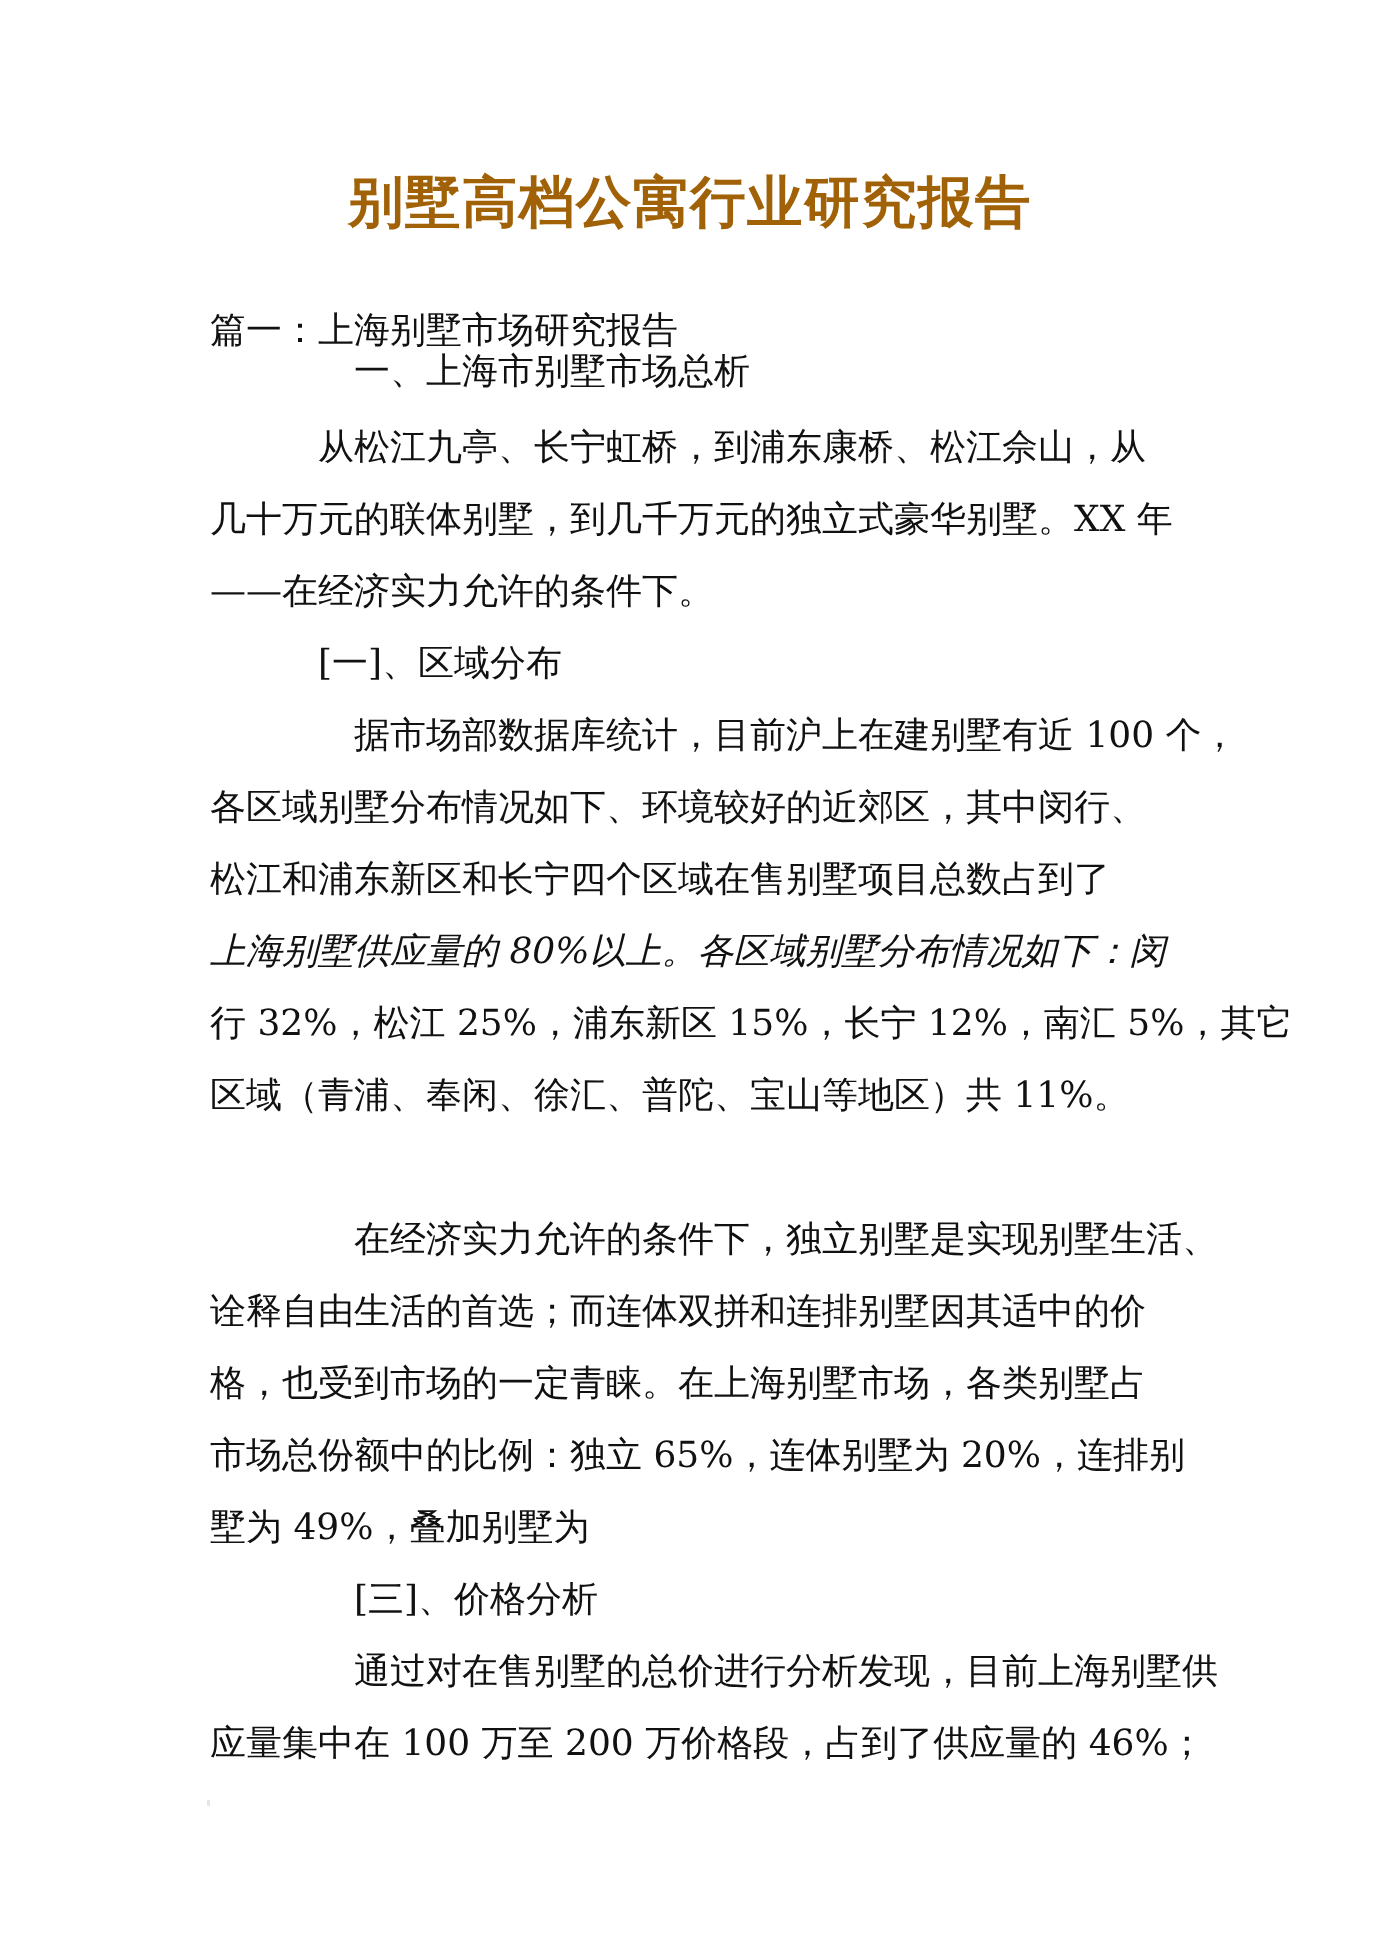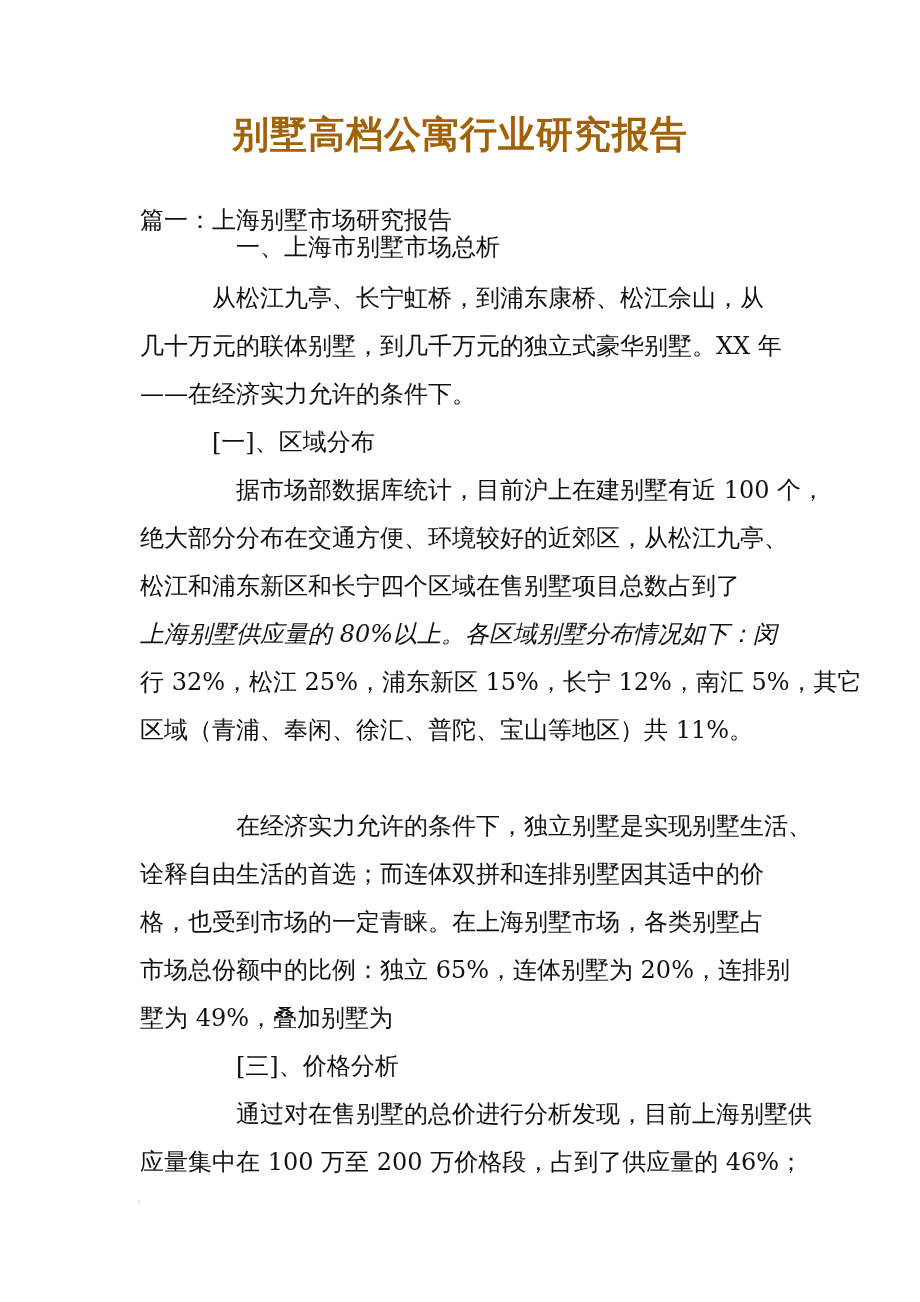--- a/index.html
+++ b/index.html
@@ -68,21 +68,21 @@
   <div>
     <div class="line indent3" style="top:281px;">从松江九亭、长宁虹桥，到浦东康桥、松江佘山，从</div>
     <div class="line indent1" style="top:329px;">几十万元的联体别墅，到几千万元的独立式豪华别墅。XX 年</div>
     <div class="line indent1" style="top:377px;">——在经济实力允许的条件下。</div>
   </div>
 
   <div class="line indent3" style="top:425px;">[一]、区域分布</div>
 
   <div>
     <div class="line indent2" style="top:473px;">据市场部数据库统计，目前沪上在建别墅有近 100 个，</div>
-    <div class="line indent1" style="top:521px;">绝大部分分布在交通方便、环境较好的近郊区，从松江九亭、</div>
+    <div class="line indent1" style="top:521px;">各区域别墅分布情况如下、环境较好的近郊区，其中闵行、</div>
     <div class="line indent1" style="top:569px;">松江和浦东新区和长宁四个区域在售别墅项目总数占到了</div>
     <div class="line indent1" style="top:617px;font-style:italic;">上海别墅供应量的 80%以上。各区域别墅分布情况如下：闵</div>
     <div class="line indent1" style="top:665px;">行 32%，松江 25%，浦东新区 15%，长宁 12%，南汇 5%，其它</div>
     <div class="line indent1" style="top:713px;">区域（青浦、奉闲、徐汇、普陀、宝山等地区）共 11%。</div>
   </div>
 
 
   <div>
     <div class="line indent2" style="top:809px;">在经济实力允许的条件下，独立别墅是实现别墅生活、</div>
     <div class="line indent1" style="top:857px;">诠释自由生活的首选；而连体双拼和连排别墅因其适中的价</div>

